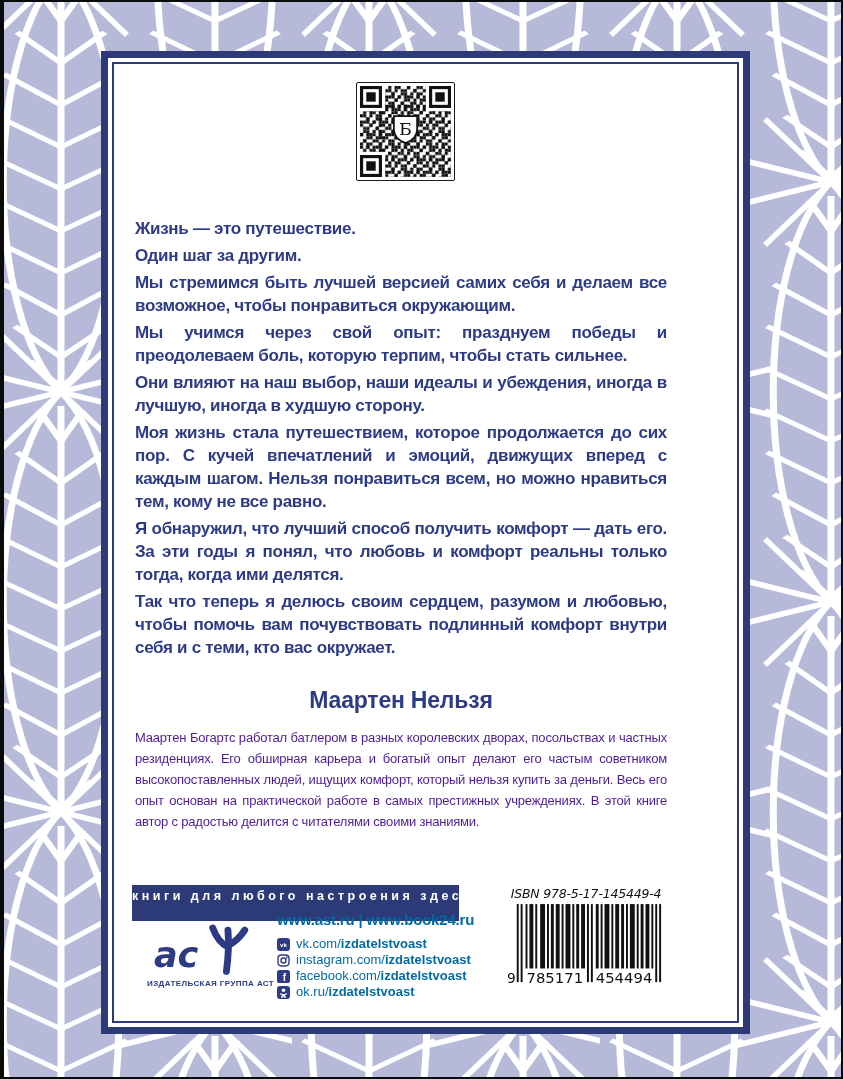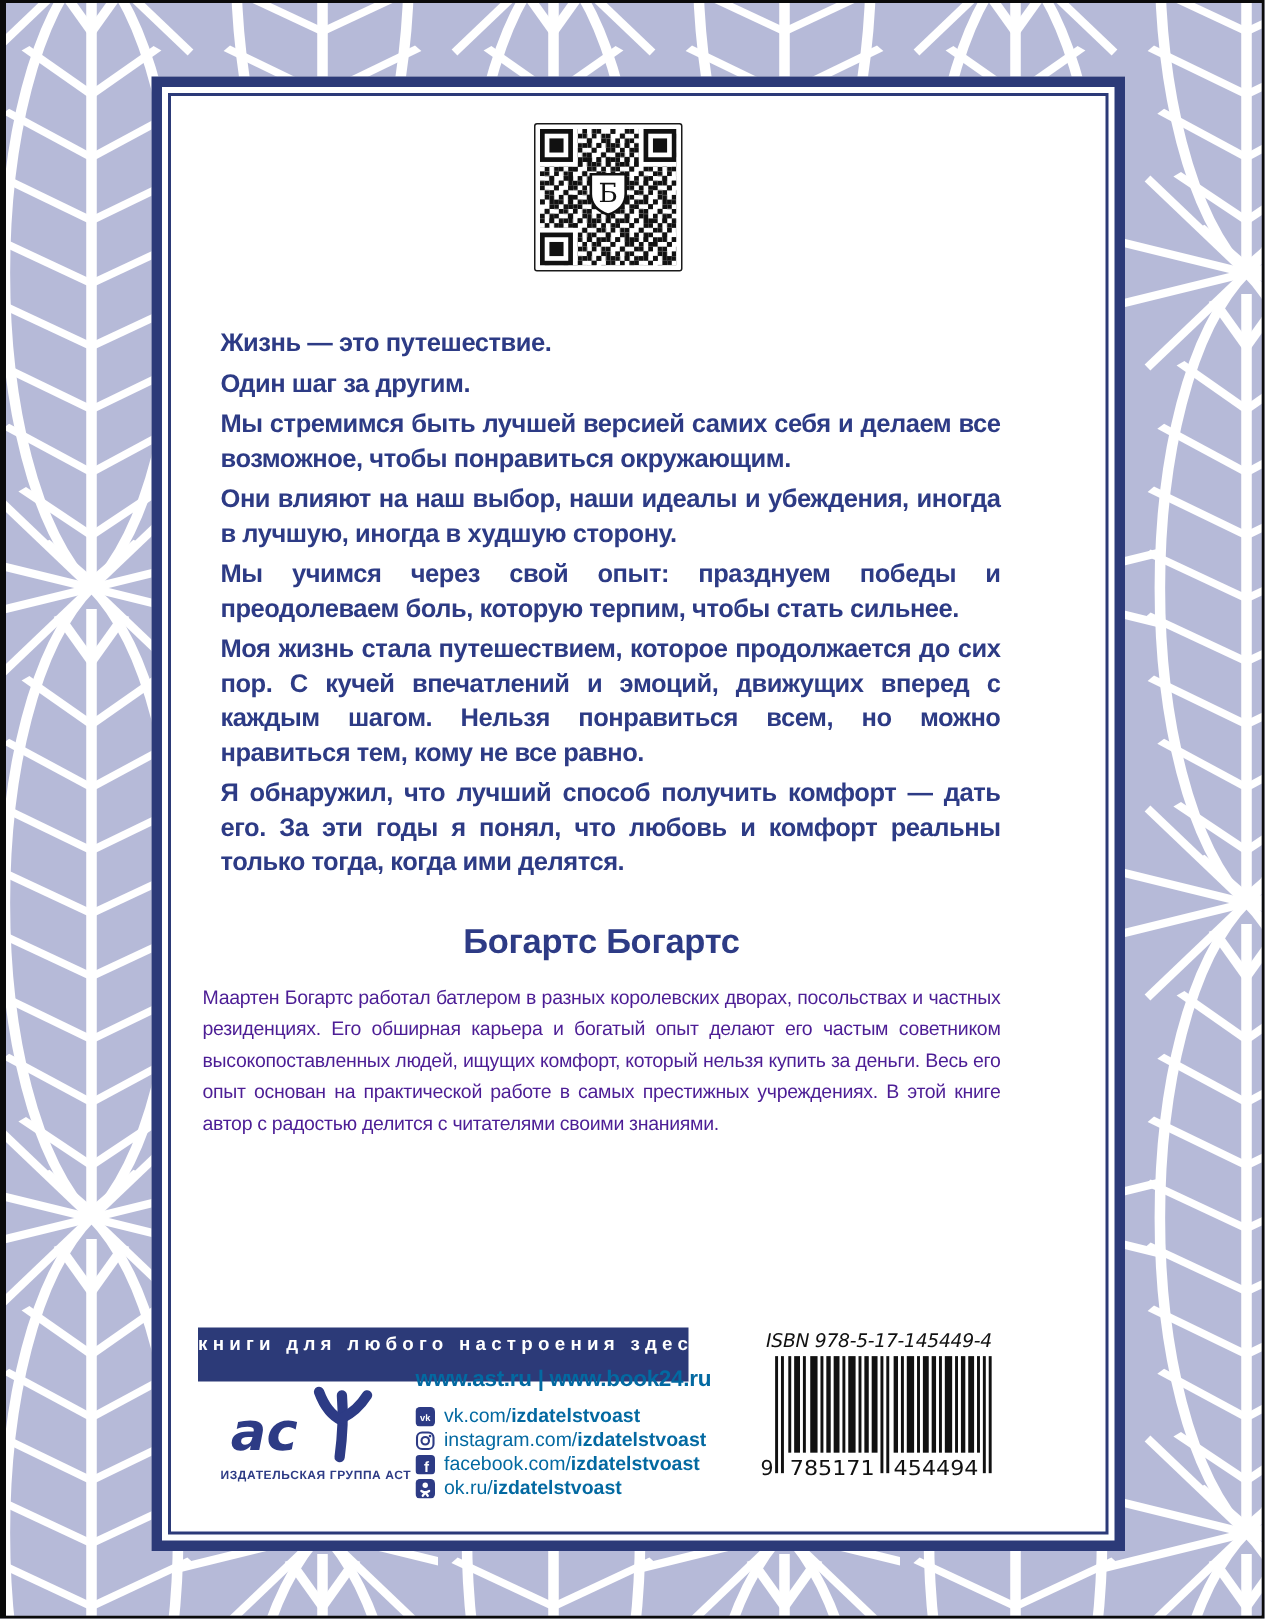--- a/index.html
+++ b/index.html
@@ -16,21 +16,21 @@
   }
   .panel-inner{
     box-sizing:border-box;border:2px solid #2c3a78;width:100%;height:100%;
     position:relative;background:#fff;
   }
   .qr-block{
     width:99px;height:99px;margin:18px 0 0 242px;border:1px solid #1a1a1a;
     border-radius:2px;padding:3px;box-sizing:border-box;background:#fff;
   }
   .qr-block svg{display:block;width:91px;height:91px;}
-  .blurb{padding:36px 70px 0 21px;color:#2d3b85;margin-left:12px;}
+  .blurb{padding:36px 70px 0 21px;color:#2d3b85;}
   .blurb p{
     margin:0 0 4px 0;font-size:17px;line-height:23px;font-weight:bold;
     letter-spacing:-0.3px;text-align:justify;text-align-last:left;
   }
   .author-heading{
     margin:27px 70px 13px 21px;text-align:center;color:#2d3b85;
     font-size:23px;line-height:28px;font-weight:bold;letter-spacing:-0.2px;
   }
   .author-bio{
     margin:0;padding:0 70px 0 21px;color:#4c1d95;font-size:13px;line-height:21px;
@@ -161,27 +161,28 @@
           <path d="M10.8 9.6 h7.4 v4.2 q0 3.1 -3.7 4.4 q-3.7 -1.3 -3.7 -4.4 Z" fill="#ffffff" stroke="#111" stroke-width="0.55"></path>
           <text x="14.5" y="15.6" font-family="DejaVu Serif, serif" font-size="5.6" text-anchor="middle" fill="#111">Б</text>
         </g>
       </svg>
     </div>
 
     <div class="blurb">
       <p>Жизнь — это путешествие.</p>
       <p>Один шаг за другим.</p>
       <p>Мы стремимся быть лучшей версией самих себя и делаем все возможное, чтобы понравиться окружающим.</p>
+      <p>Мы учимся через свой опыт: празднуем победы и преодолеваем боль, которую терпим, чтобы стать сильнее.</p>
       <p>Они влияют на наш выбор, наши идеалы и убеждения, иногда в лучшую, иногда в худшую сторону.</p>
-      <p>Мы учимся через свой опыт: празднуем победы и преодолеваем боль, которую терпим, чтобы стать сильнее.</p>
       <p>Моя жизнь стала путешествием, которое продолжается до сих пор. С кучей впечатлений и эмоций, движущих вперед с каждым шагом. Нельзя понравиться всем, но можно нравиться тем, кому не все равно.</p>
       <p>Я обнаружил, что лучший способ получить комфорт — дать его. За эти годы я понял, что любовь и комфорт реальны только тогда, когда ими делятся.</p>
-    </div>
-
-    <h2 class="author-heading">Богартс Богартс</h2>
+      <p>Так что теперь я делюсь своим сердцем, разумом и любовью, чтобы помочь вам почувствовать подлинный комфорт внутри себя и с теми, кто вас окружает.</p>
+    </div>
+
+    <h2 class="author-heading">Маартен Нельзя</h2>
     <p class="author-bio">Маартен Богартс работал батлером в разных королевских дворах, посольствах и частных резиденциях. Его обширная карьера и богатый опыт делают его частым советником высокопоставленных людей, ищущих комфорт, который нельзя купить за деньги. Весь его опыт основан на практической работе в самых престижных учреждениях. В этой книге автор с радостью делится с читателями своими знаниями.</p>
 
     <div class="banner">книги для любого настроения здесь</div>
 
     <div class="ast-logo">
       <svg width="100" height="58" viewBox="0 0 130 76">
         <text x="2" y="64" font-family="DejaVu Sans, sans-serif" font-size="46" font-style="italic" font-weight="bold" fill="#2d3b85">ас</text>
         <g stroke="#2d3b85" stroke-width="9" stroke-linecap="round" fill="none">
           <path d="M99 16 Q101 40 97 70"></path>
           <path d="M99 38 Q86 32 79 13"></path>

